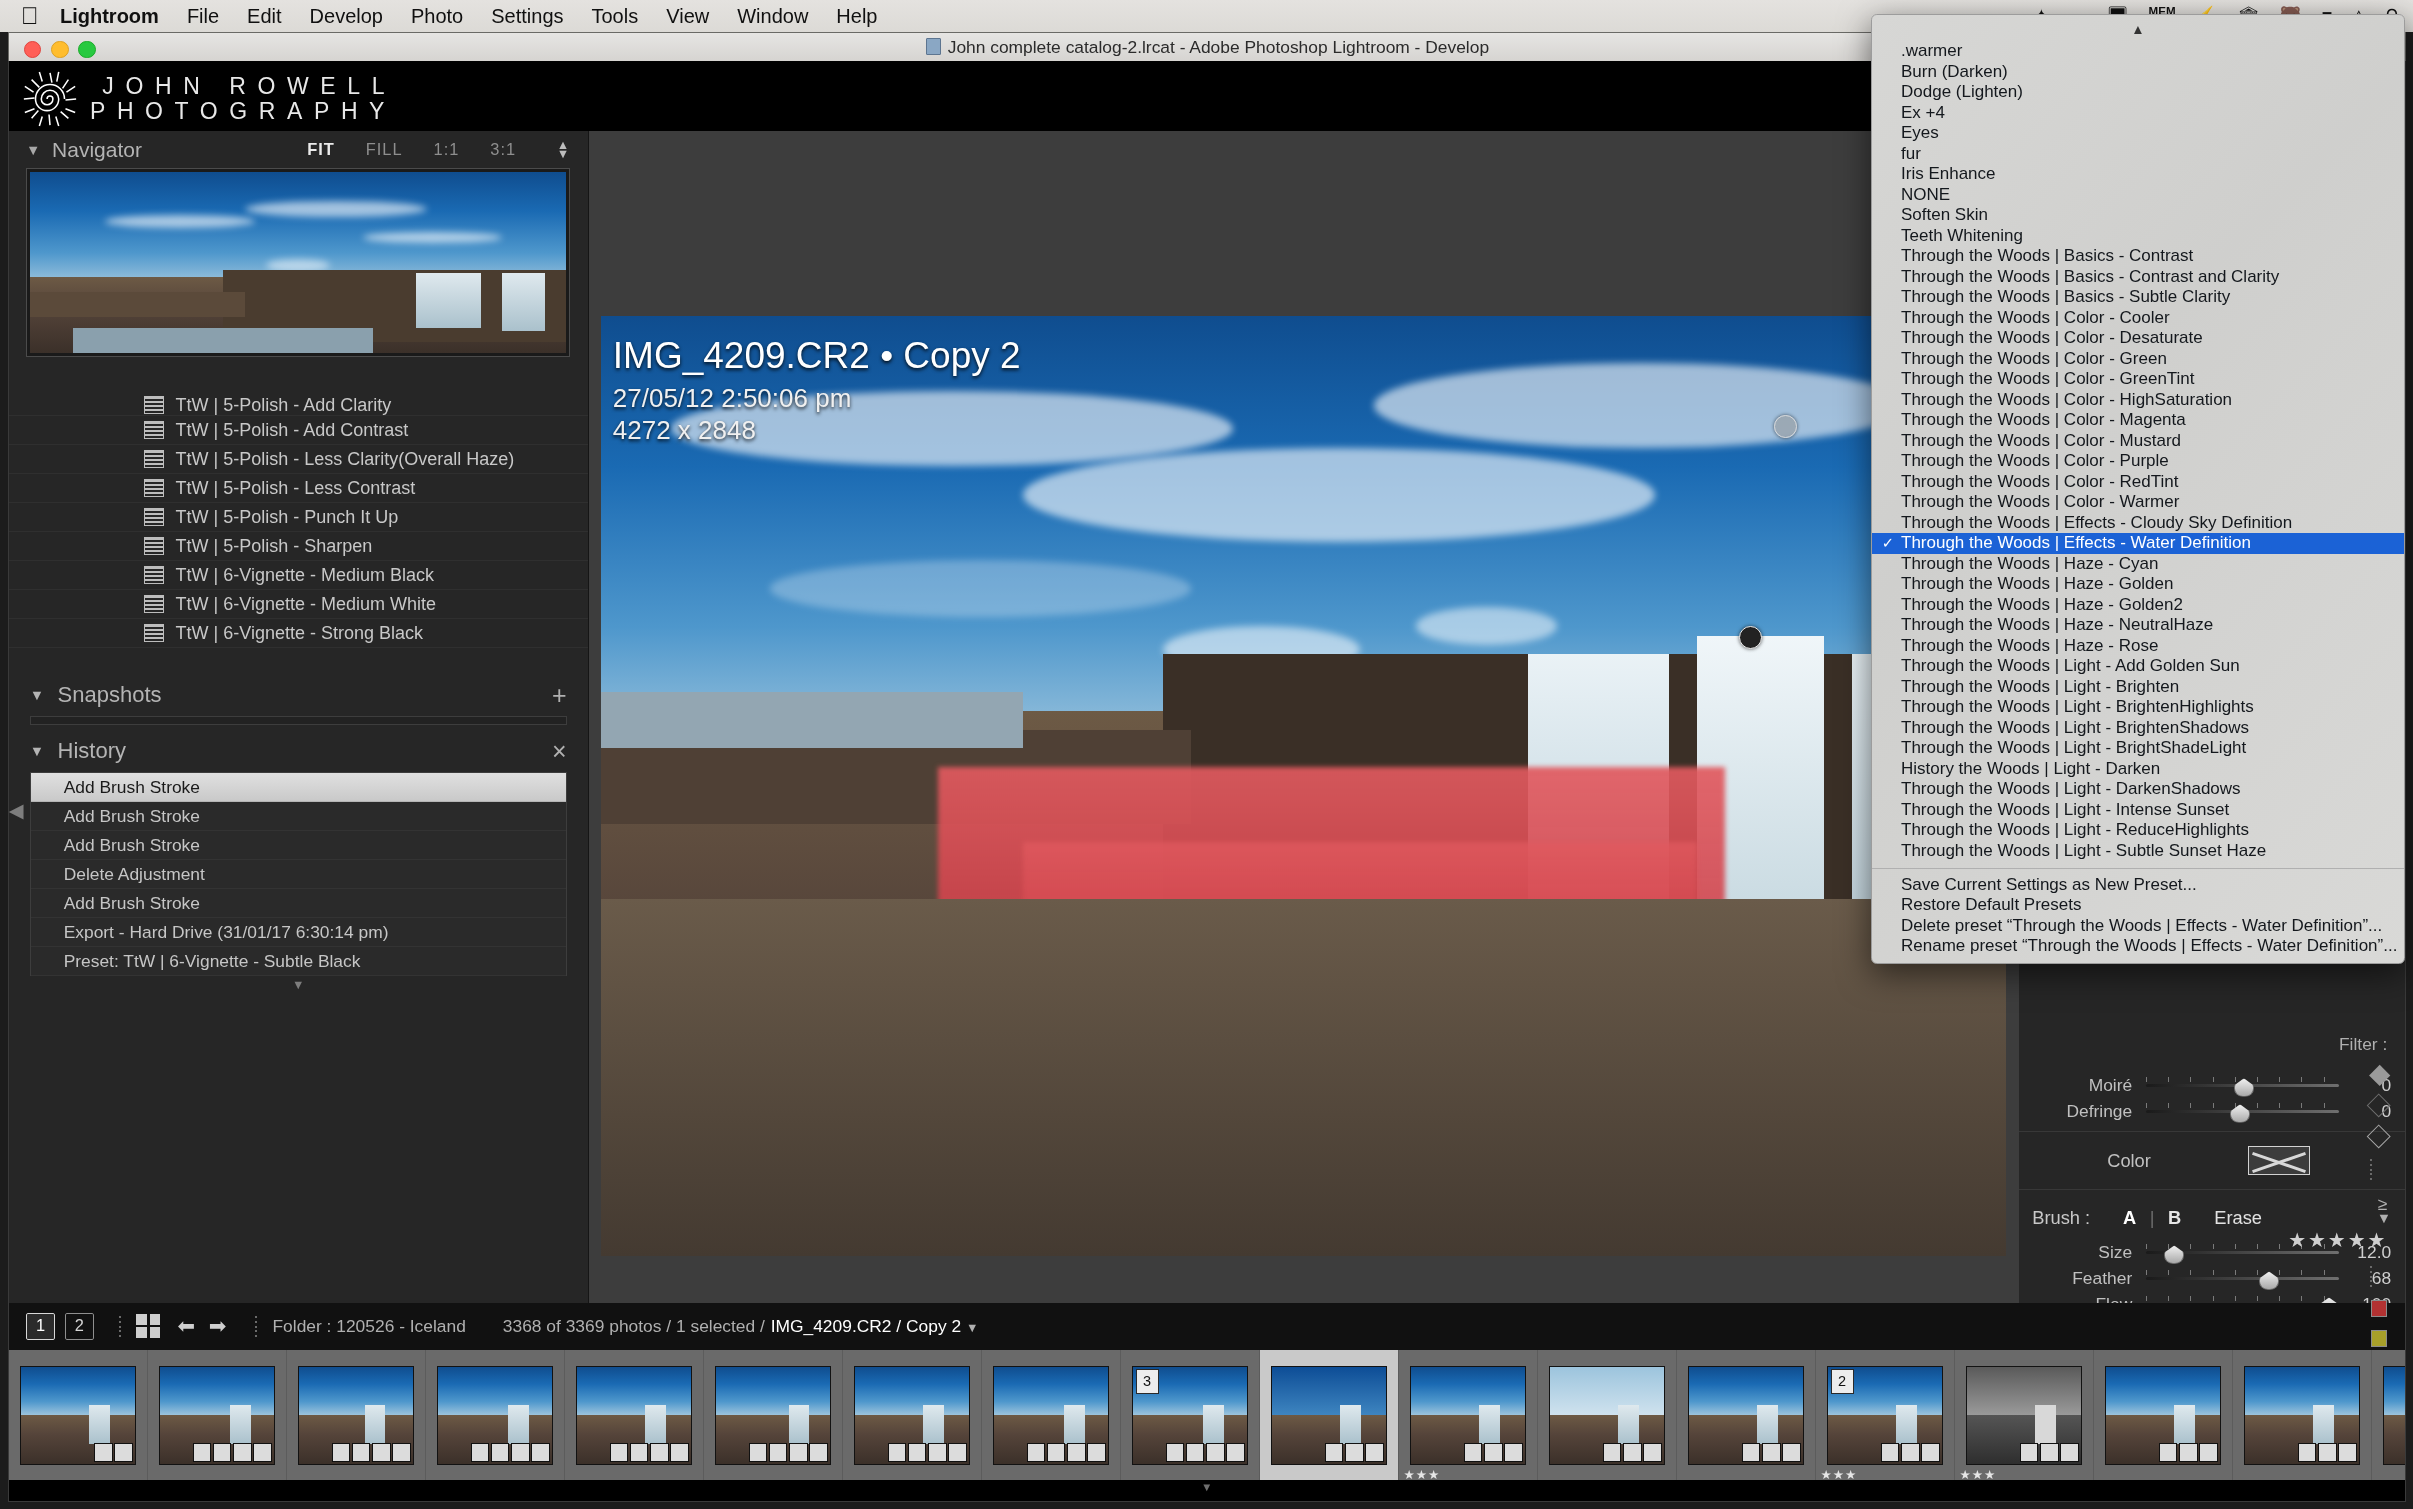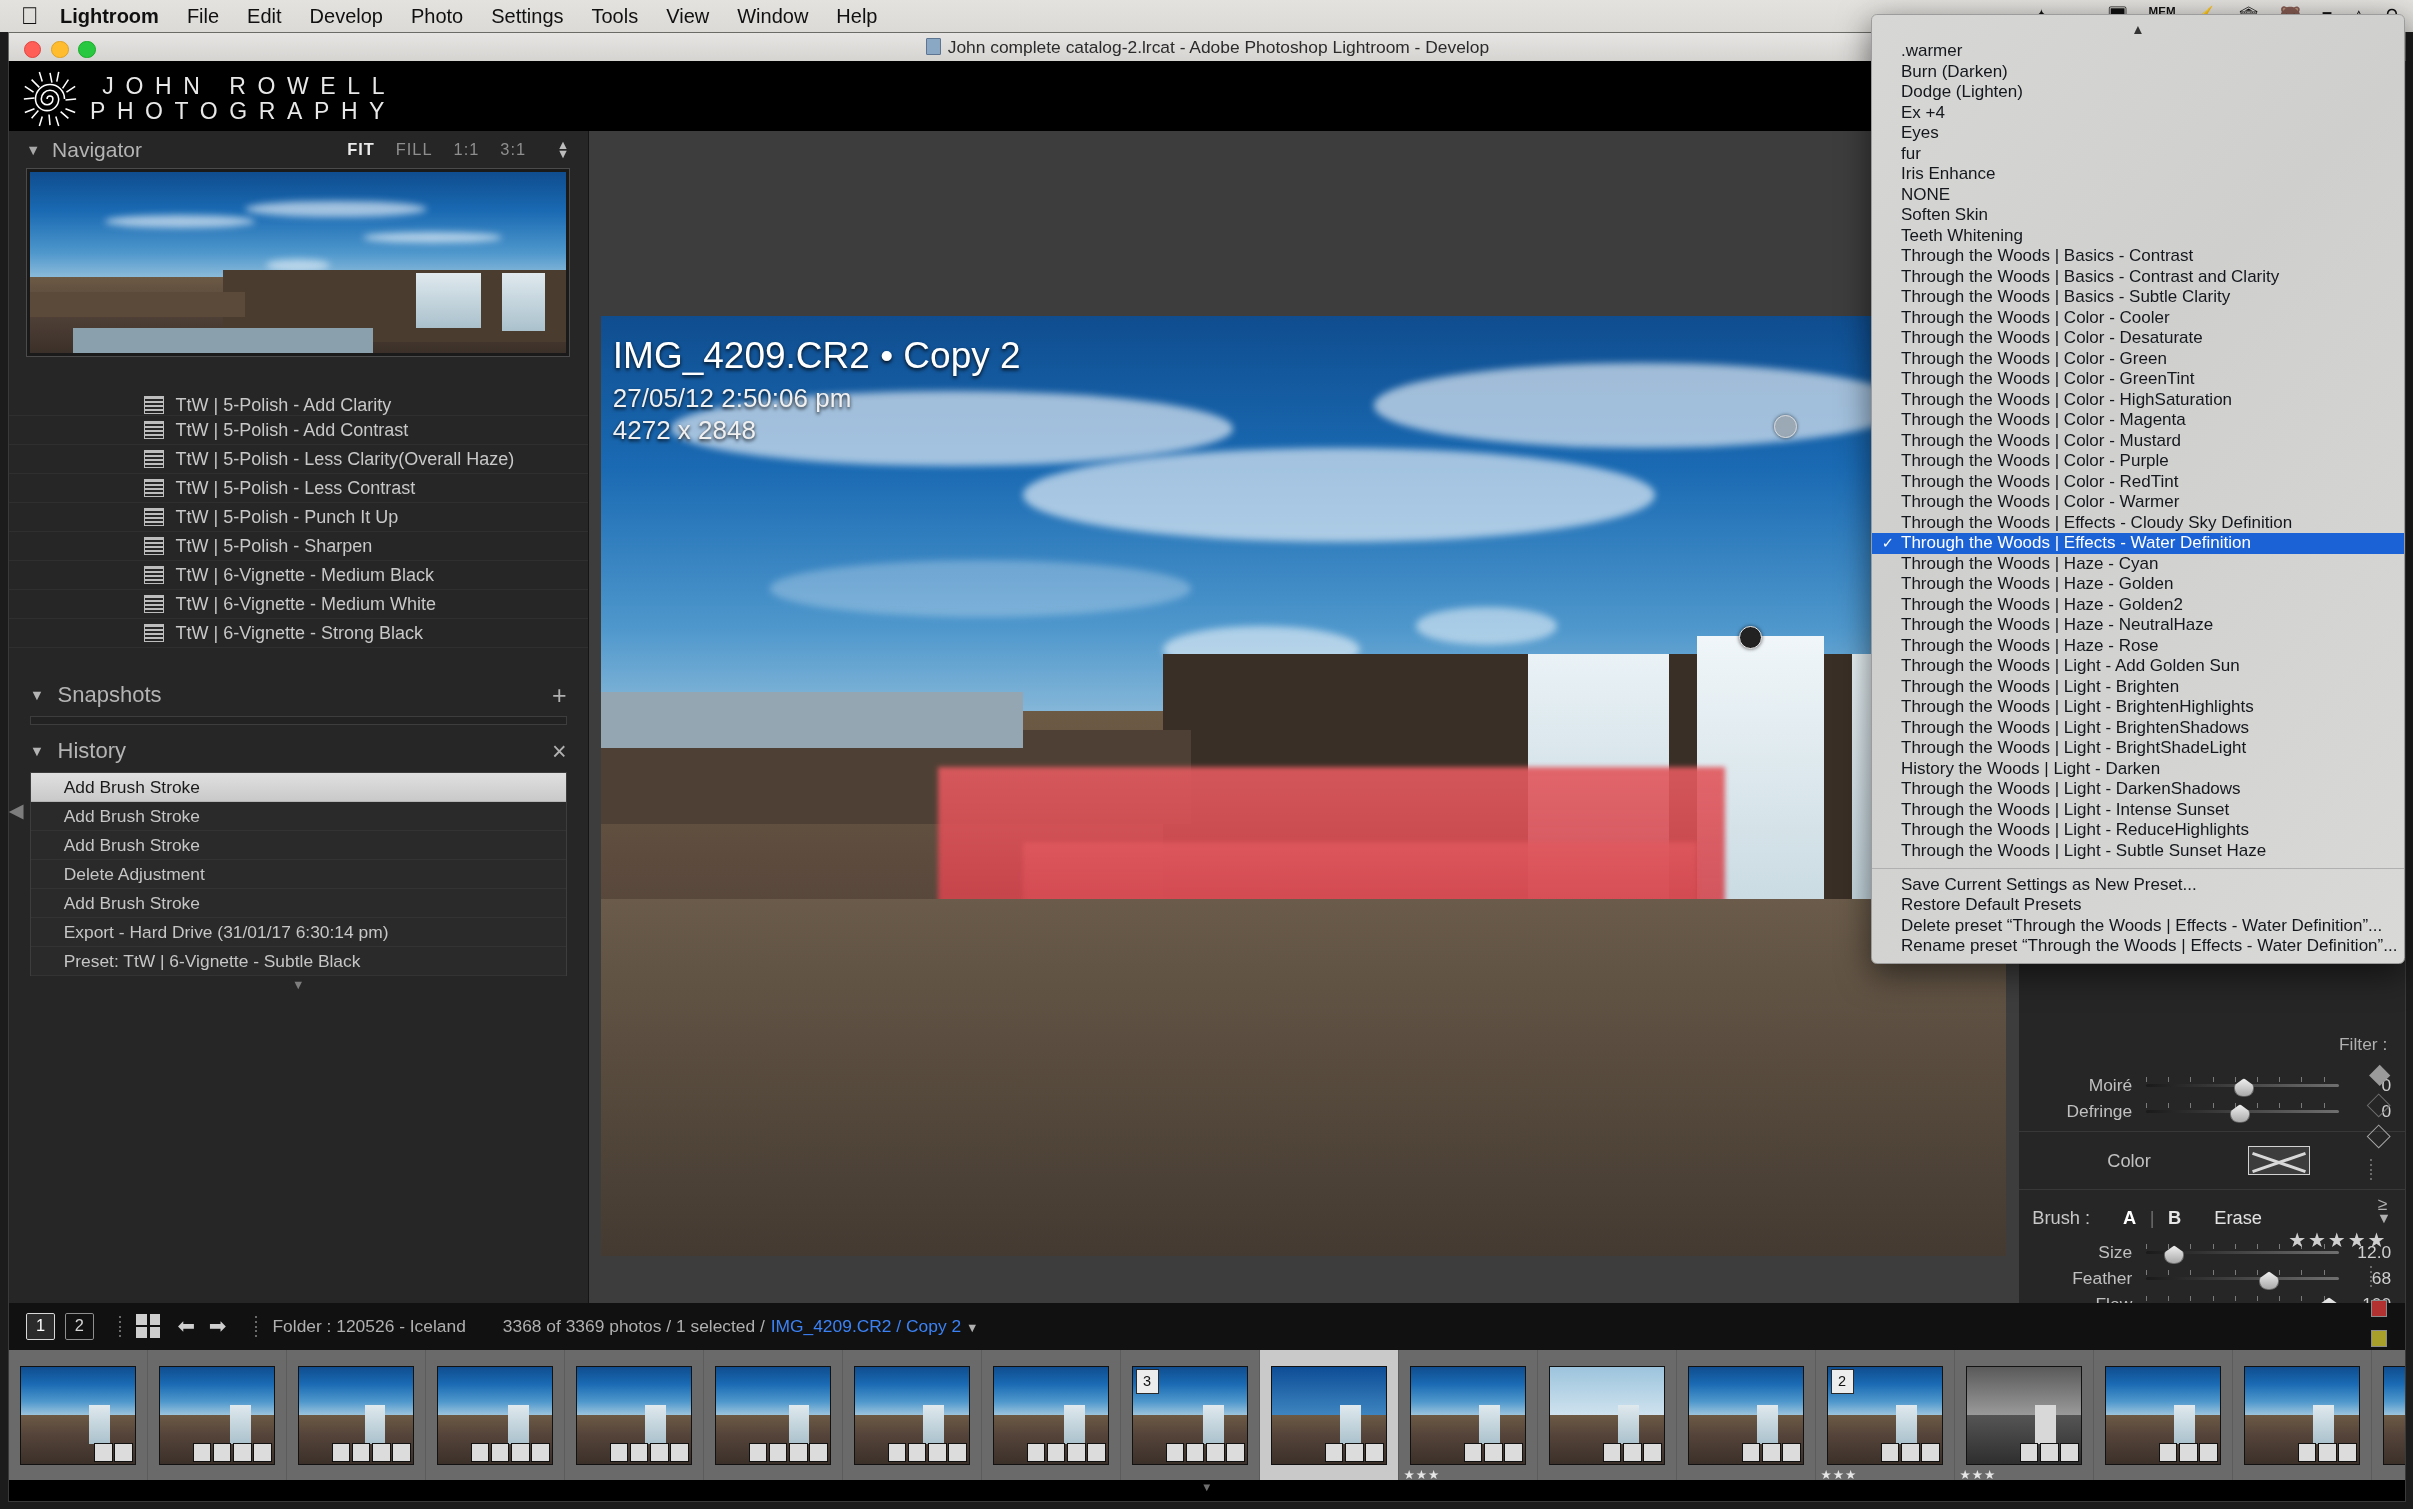--- a/index.html
+++ b/index.html
@@ -44,21 +44,21 @@
   .logotext .l2{font-size:23px;letter-spacing:11.6px;}
   .modules{position:absolute;right:0;top:0;height:70px;display:flex;align-items:center;gap:0;padding-right:19.3px;}
   .mod{font-size:26px;color:#9a9a9a;padding:0 23px;}
   .mod.active{color:#fff;}
   .modsep{color:#4c4c4c;font-size:23px;}
 
   
   .leftpanel{position:absolute;left:0;top:70px;width:579px;bottom:0;background:#262626;}
   .panelhdr{display:flex;align-items:center;height:37px;padding:0 17.4px;color:#b4b4b4;font-size:21px;}
   .panelhdr .tri{font-size:14.5px;margin-right:11.6px;color:#a8a8a8;}
-  .navzooms{margin-left:auto;display:flex;align-items:center;gap:21px;font-size:16.4px;color:#8e8e8e;letter-spacing:1px;}
+  .navzooms{margin-left:auto;display:flex;align-items:center;gap:31px;font-size:16.4px;color:#8e8e8e;letter-spacing:1px;}
   .navzooms .on{color:#eaeaea;font-weight:bold;}
   .navimgwrap{margin:0 17.4px;border:1px solid #4b4b4b;background:#1a1a1a;padding:2.9px;height:189px;box-sizing:border-box;}
   .navimg{width:100%;height:100%;position:relative;overflow:hidden;}
 
   
   .presetscroll{position:absolute;left:0;top:264px;width:579px;height:273px;background:#262626;overflow:hidden;}
   .prow{display:flex;align-items:center;height:29px;padding-left:135px;color:#c8c8c8;font-size:18px;
     border-bottom:1px solid #2f2f2f;box-sizing:border-box;}
   .pic{width:18.3px;height:16.4px;border:1.4px solid #bdbdbd;margin-right:11.6px;flex:0 0 auto;
     background:repeating-linear-gradient(180deg,#bdbdbd 0 1.9px,transparent 1.9px 3.9px);}
@@ -134,21 +134,21 @@
   .fsbar{position:absolute;left:0;bottom:0;width:2396px;height:198px;background:#111;}
   .fstop{height:46px;display:flex;align-items:center;padding:0 17.4px;box-sizing:border-box;color:#b9b9b9;font-size:17.4px;}
   .gsq{width:27px;height:25px;border:1.4px solid #8f8f8f;text-align:center;line-height:23px;font-size:16.4px;color:#d6d6d6;
     margin-right:9.7px;border-radius:1.9px;position:relative;}
   .gsq.on{background:#2b2b2b;border-color:#d8d8d8;color:#fff;}
   .dotsep{width:1.9px;height:21px;background:repeating-linear-gradient(180deg,#6a6a6a 0 1.9px,transparent 1.9px 4.8px);margin:0 15.4px;}
   .grid4{display:grid;grid-template-columns:10.6px 10.6px;grid-template-rows:10.6px 10.6px;gap:2.9px;margin-right:17.4px;}
   .grid4 i{background:#cfcfcf;display:block;}
   .arw{color:#cfcfcf;font-size:21px;margin-right:13.5px;}
   .fsinfo{color:#b0b0b0;font-size:17.4px;}
-  .fsinfo b{color:#3b82f6;font-weight:normal;}
+  .fsinfo b{color:#ffffff;font-weight:normal;}
   .fsright{margin-left:auto;display:flex;align-items:flex-end;gap:13.5px;flex-direction:column;}
   .diam{width:15.4px;height:15.4px;transform:rotate(45deg);}
   .stars{color:#cfcfcf;font-size:20px;letter-spacing:1.9px;}
   .cchip{width:14.5px;height:14.5px;border:1px solid #8c8c8c;}
   .nofilter{width:241px;height:29px;background:linear-gradient(180deg,#3a3a3a,#2c2c2c);border:1px solid #707070;
     color:#dcdcdc;font-size:18.3px;line-height:29px;padding-left:13.5px;box-sizing:border-box;position:relative;border-radius:1.9px;}
   .nofilter .sp{position:absolute;right:3.9px;top:2.9px;color:#cfcfcf;font-size:10.6px;line-height:10.6px;text-align:center;}
   .strip{position:absolute;left:0;bottom:21px;width:2396px;height:130px;display:flex;gap:0;}
   .cell{width:138px;height:130px;background:#6a6a6a;display:flex;align-items:center;justify-content:center;
     position:relative;flex:0 0 auto;border-right:1px solid #5c5c5c;}

